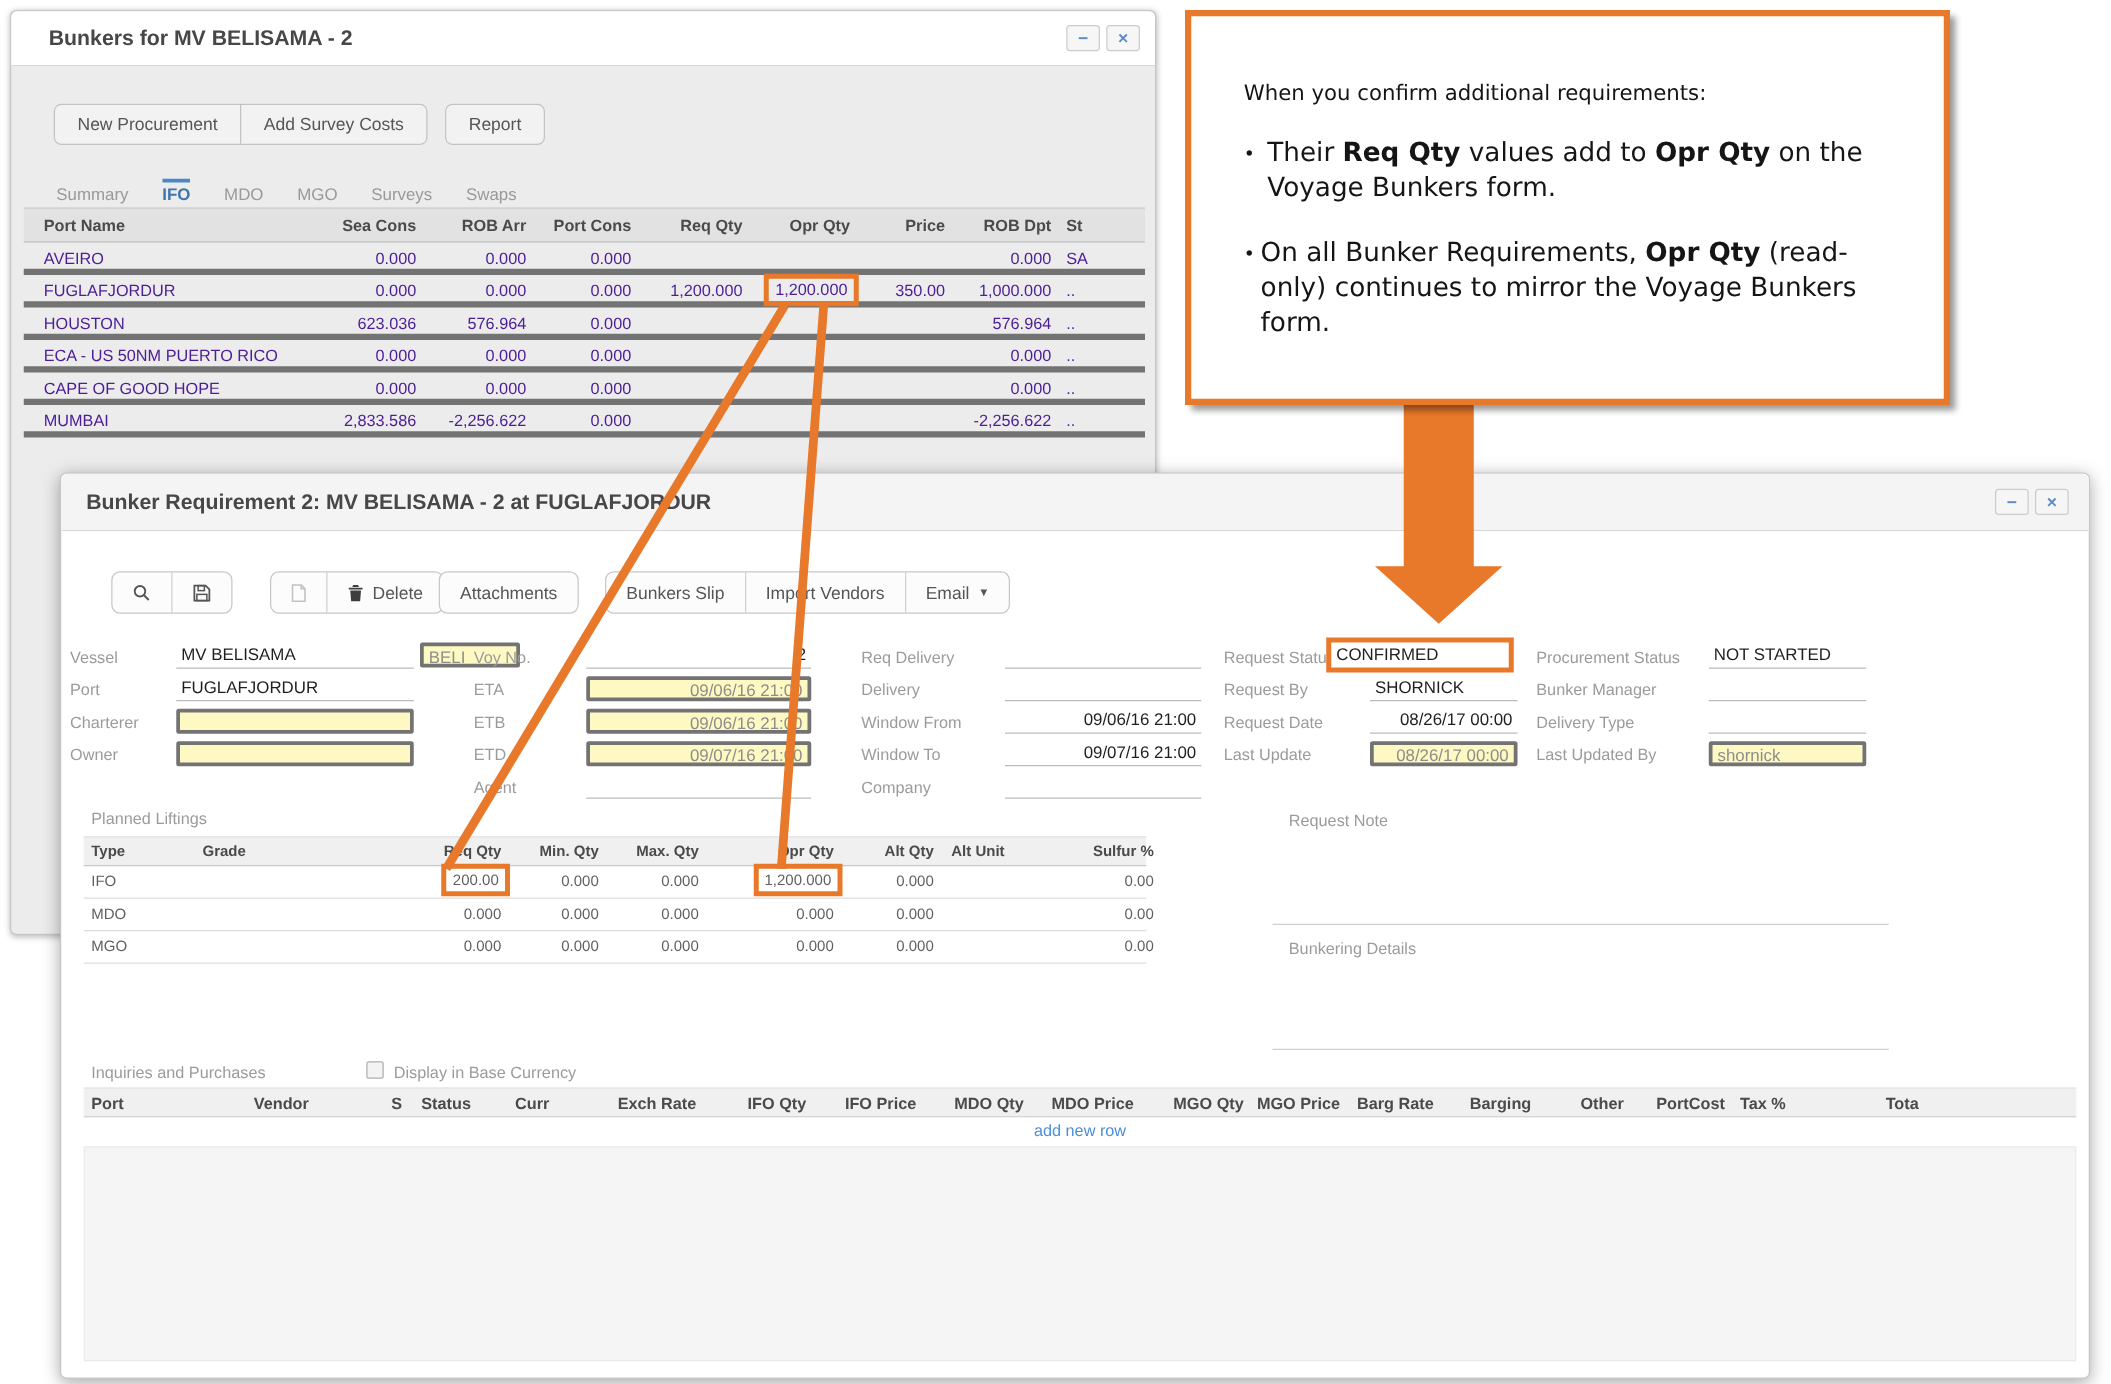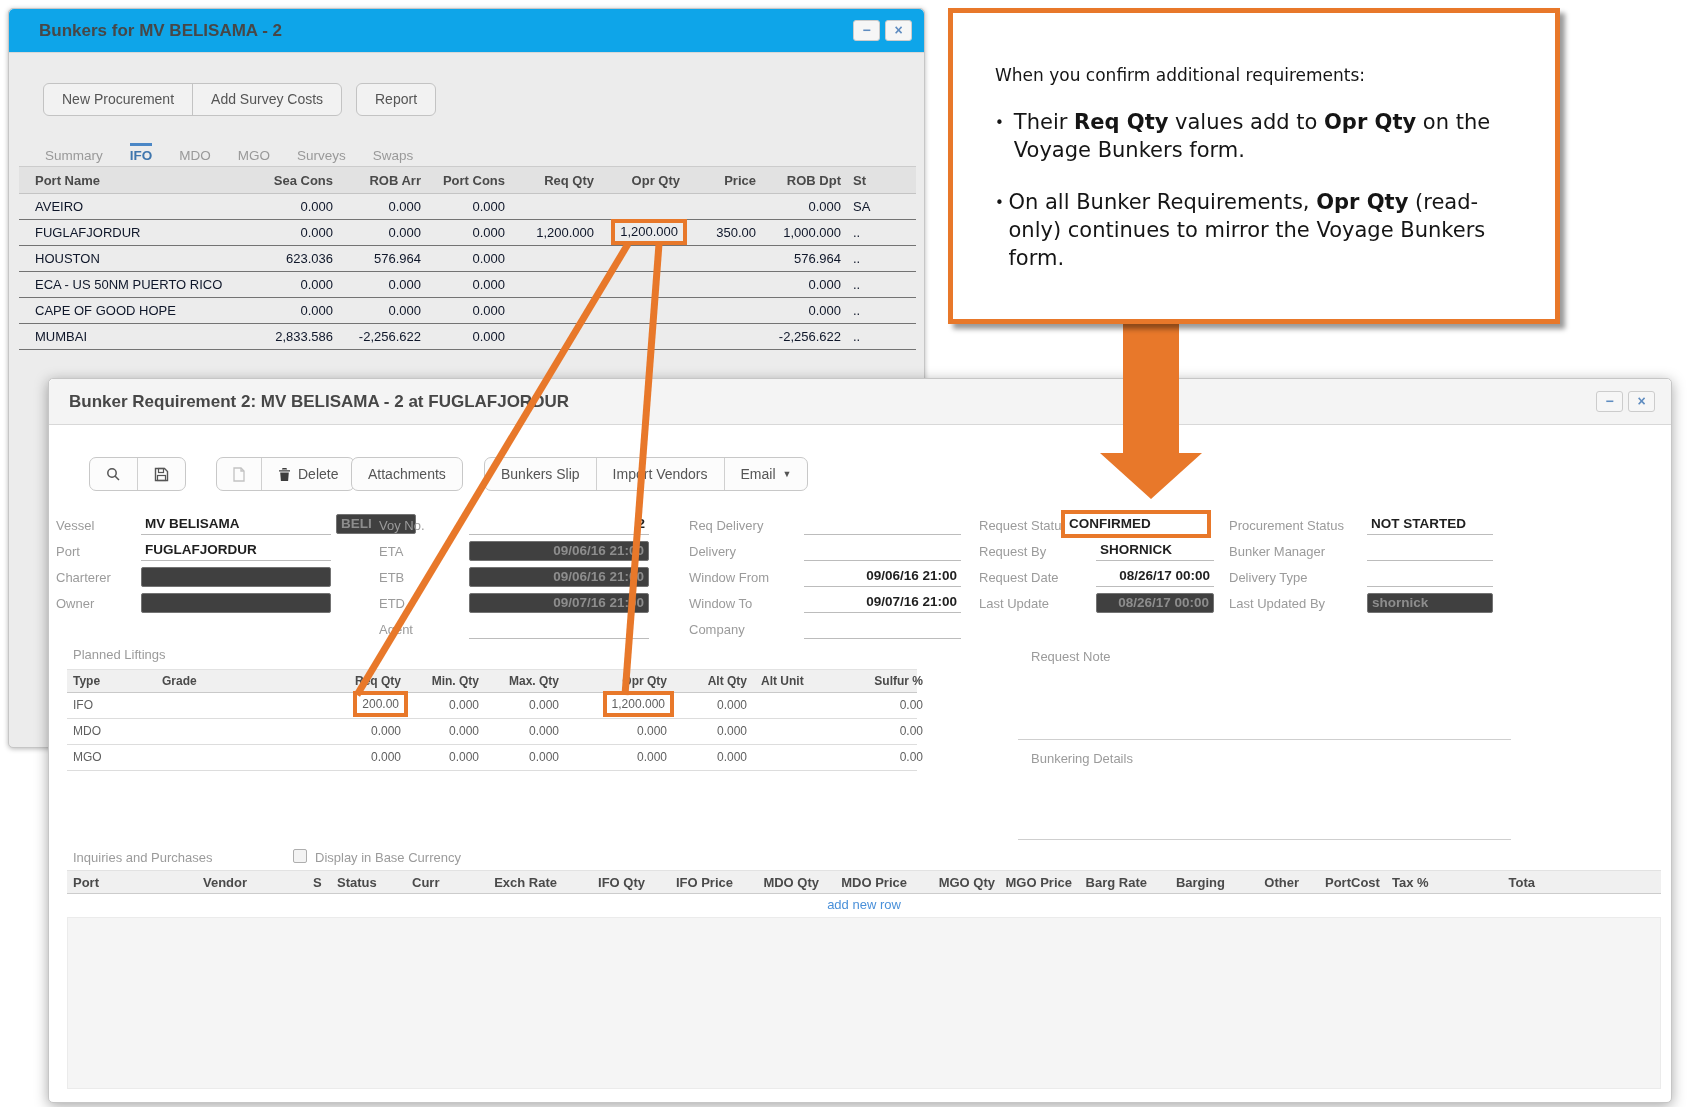--- a/index.html
+++ b/index.html
@@ -4,39 +4,39 @@
 <style>
   *{margin:0;padding:0;box-sizing:border-box}
   html,body{width:1689px;height:1107px}
   body{position:relative;background:#fff;font-family:"Liberation Sans",sans-serif;overflow:hidden}
 
   
   .win{position:absolute;border:1px solid #c6c6c6;border-radius:5px}
   #win1{left:8px;top:8px;width:917px;height:740px;background:#ececec;box-shadow:0 1px 5px rgba(0,0,0,.28);z-index:1}
   #win2{left:48px;top:378px;width:1624px;height:725px;background:#fff;box-shadow:0 3px 14px rgba(0,0,0,.35);z-index:3}
   .tbar{display:flex;align-items:center;border-bottom:1px solid #d8d8d8;border-radius:5px 5px 0 0}
-  #win1 .tbar{height:44px;background:#0ea5e9;padding:0 12px 0 30px}
+  #win1 .tbar{height:44px;background:#ffffff;padding:0 12px 0 30px}
   #win2 .tbar{height:46px;background:#f4f4f4;padding:0 16px 0 20px}
   .wtitle{font-size:17px;font-weight:bold;color:#474747;flex:1;white-space:nowrap}
   .winctl{display:flex;gap:5px}
   .wbtn{width:27px;height:21px;border:1px solid #ccc;border-radius:3px;background:#f6f6f6;color:#5f8cc0;font-weight:bold;font-size:14px;line-height:18px;text-align:center;cursor:pointer}
 
   
   .btngroup{position:absolute;display:flex;border:1px solid #c3c3c3;border-radius:6px;background:#f2f2f2;height:33px}
   .btngroup .tbtn{padding:0 18px;font-size:14px;color:#555;line-height:31px;white-space:nowrap;cursor:pointer}
   .btngroup .tbtn + .tbtn{border-left:1px solid #c3c3c3}
 
   
   #tabs1{position:absolute;left:36px;top:134px;display:flex;gap:27px;font-size:13.5px;color:#999;align-items:flex-start}
   .tab{padding-top:5px;cursor:pointer}
   .tab.active{border-top:3px solid #4b87c6;padding-top:2px;color:#3f76ad;font-weight:bold}
 
   
   #t1{position:absolute;left:10px;top:157px;width:897px;font-size:13px}
-  .t1row{display:grid;grid-template-columns:212px 86px 88px 84px 89px 86px 76px 85px 56px;padding-left:16px;height:26px;line-height:25px;border-bottom:1px solid #737373;color:#0f172a}
+  .t1row{display:grid;grid-template-columns:212px 86px 88px 84px 89px 86px 76px 85px 56px;padding-left:16px;height:26px;line-height:25px;border-bottom:5px solid #737373;color:#4c1d95}
   .t1row.head{background:#e2e2e2;font-weight:bold;color:#4a4a4a;border-top:1px solid #cccccc;border-bottom:1px solid #c4c4c4;height:28px;line-height:27px}
   .num{text-align:right}
   .stcol{padding-left:12px}
 
   
   .hlb{display:inline-block;border:4px solid #E8782A;padding:1px 5px;margin:-3px -7px 0 0;line-height:16px;vertical-align:middle}
   #annot{position:absolute;left:0;top:0;z-index:4;pointer-events:none}
   #callout{position:absolute;left:948px;top:8px;width:612px;height:316px;background:#fff;border:5px solid #E8782A;box-shadow:5px 5px 5px rgba(0,0,0,.4);z-index:6;font-family:"DejaVu Sans",sans-serif;color:#151515}
   #callout .intro{margin:52px 26px 0 42px;font-size:17px}
   .bullet{display:flex;margin:24px 24px 0 42px;font-size:21px;line-height:1.33}
@@ -44,22 +44,22 @@
   .b{font-weight:bold}
 
   
   .btngroup2{position:absolute;display:flex;border:1px solid #c8c8c8;border-radius:7px;background:#fcfcfc;height:34px;align-items:center}
   .btngroup2 .tbtn{padding:0 16px;font-size:14px;color:#555;line-height:32px;white-space:nowrap;display:flex;align-items:center;gap:7px;height:100%;cursor:pointer}
   .btngroup2 .tbtn + .tbtn{border-left:1px solid #d0d0d0}
   .caret{font-size:9px;color:#555}
 
   
   .flabel{position:absolute;text-align:left;font-size:13px;color:#9b9b9b;line-height:19px;white-space:nowrap}
-  .ffield{position:absolute;height:20px;font-size:13.5px;font-weight:700;color:#1f1f1f;line-height:18px;border-bottom:1px solid #bcbcbc;background:#fff;padding:0 4px;white-space:nowrap;overflow:hidden}
-  .ffield.ro{background:#404040;border:1px solid #737373;border-radius:2px;color:#8d8d8d}
+  .ffield{position:absolute;height:20px;font-size:13.5px;font-weight:400;color:#1f1f1f;line-height:18px;border-bottom:1px solid #bcbcbc;background:#fff;padding:0 4px;white-space:nowrap;overflow:hidden}
+  .ffield.ro{background:#fef9c3;border:3px solid #737373;border-radius:2px;color:#8d8d8d}
   .ffield.r{text-align:right}
   .ffield.orbox{border:4px solid #E8782A;height:28px;line-height:20px;background:#fff}
 
   
   .seclabel{position:absolute;font-size:13px;color:#9b9b9b;white-space:nowrap}
   .noteline{position:absolute;border-bottom:1px solid #cfcfcf}
 
   
   #pl{position:absolute;left:18px;top:290px;width:850px;font-size:12px}
   .plrow{display:grid;grid-template-columns:89px 107px 132px 78px 80px 108px 80px 70px 106px;height:26px;line-height:25px;border-bottom:1px solid #ddd;color:#5f5f5f;padding-left:6px}

